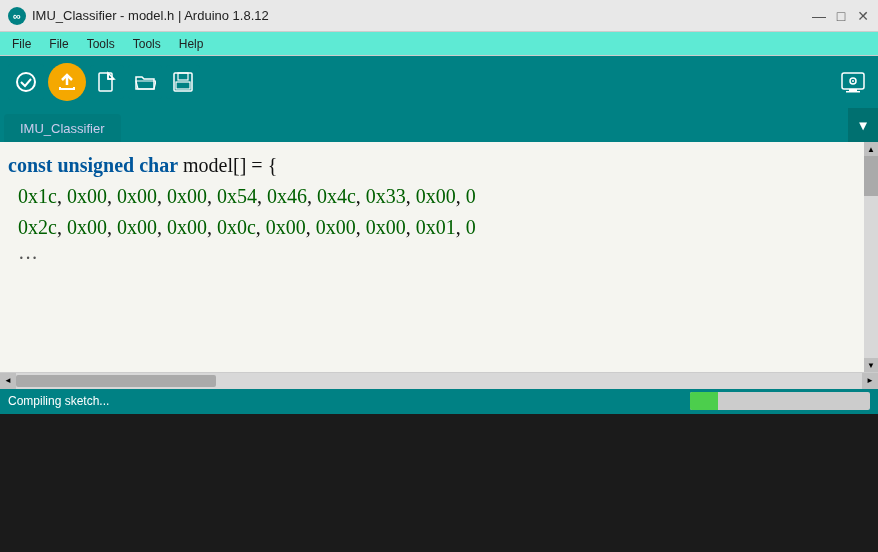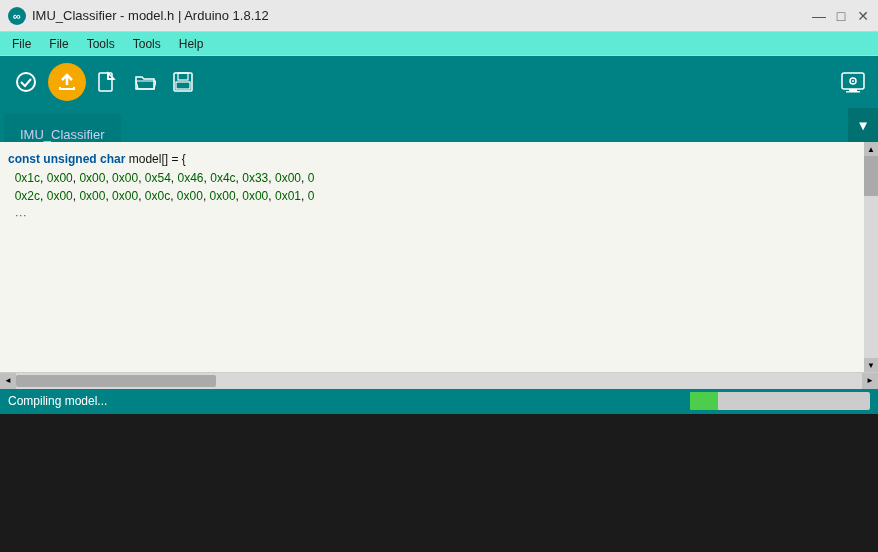--- a/index.html
+++ b/index.html
@@ -108,21 +108,21 @@
       background: #008184;
       height: 34px;
       display: flex;
       align-items: flex-end;
       padding: 0 0 0 4px;
     }
     .tab {
       height: 28px;
       padding: 0 16px;
       display: flex;
-      align-items: flex-end;
+      align-items: center;
       font-size: 13px;
       cursor: pointer;
       border-radius: 4px 4px 0 0;
     }
     .tab-inactive {
       background: #007b7d;
       color: #cce;
     }
     .tab-active {
       background: #f0f0f0;
@@ -142,22 +142,22 @@
     }
 
     
     #editor-container {
       background: #f5f5f0;
       height: calc(552px - 32px - 24px - 52px - 34px - 30px - 20px);
       position: relative;
       overflow: hidden;
     }
     #code-area {
-      font-family: Liberation Sans, sans-serif;
-      font-size: 12px;
+      font-family: Liberation Serif, serif;
+      font-size: 20px;
       padding: 8px 4px 8px 8px;
       line-height: 1.55;
       color: #111;
       overflow: hidden;
       height: 100%;
       background: #f5f5f0;
     }
     .code-line {
       white-space: pre;
       color: #111;
@@ -388,20 +388,20 @@
 
 <div id="hscroll-bar" style="height:16px;background:#e0e0e0;display:flex;align-items:center;border-top:1px solid #ccc;">
   <button id="hscroll-left" style="width:16px;height:16px;background:#c0c0c0;border:none;cursor:pointer;font-size:8px;">◄</button>
   <div id="hscroll-track" style="flex:1;height:16px;background:#d8d8d8;position:relative;">
     <div id="hscroll-thumb" style="width:200px;height:12px;background:#aaa;position:absolute;left:0;top:2px;border-radius:2px;"></div>
   </div>
   <button id="hscroll-right" style="width:16px;height:16px;background:#c0c0c0;border:none;cursor:pointer;font-size:8px;">►</button>
 </div>
 
 <div id="status-bar">
-  <span id="status-text" style="color:white;font-size:12px;">Compiling model...</span>
+  <span id="status-text" style="color:white;font-size:12px;">Compiling sketch...</span>
   <div style="flex:1;"></div>
   <div id="progress-container" style="width:180px;height:18px;background:#ccc;border-radius:2px;overflow:hidden;display:flex;">
     <div id="progress-bar" style="height:100%;background:#4cce4c;width:28px;"></div>
   </div>
 </div>
 
 <div id="black-area" style="background:#1b1b1b;height:140px;"></div>
 
 </body></html>

